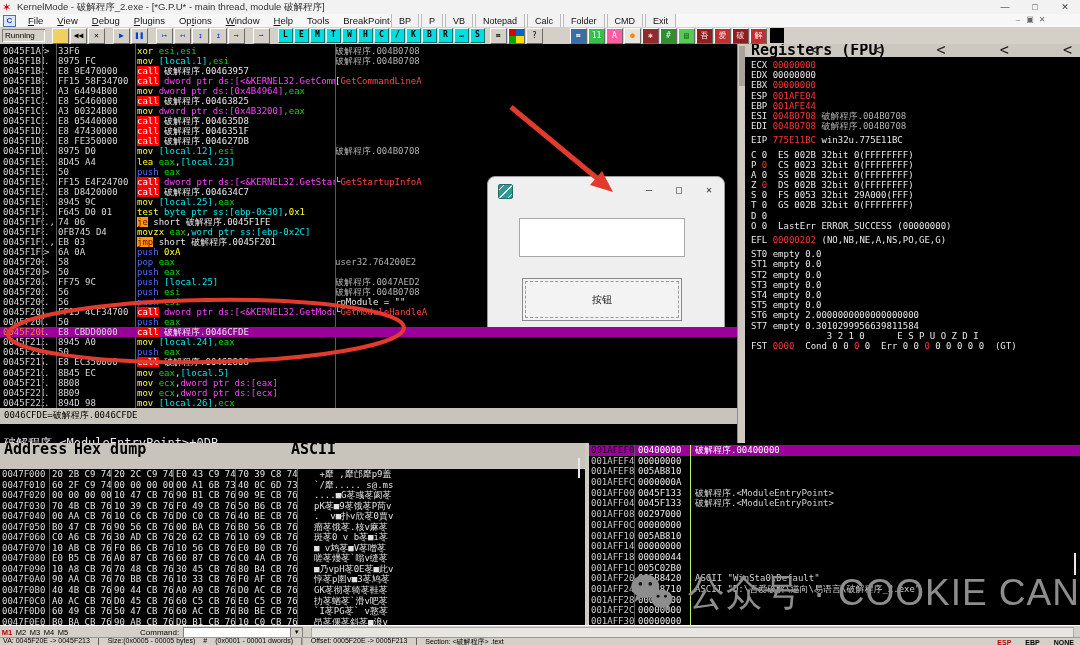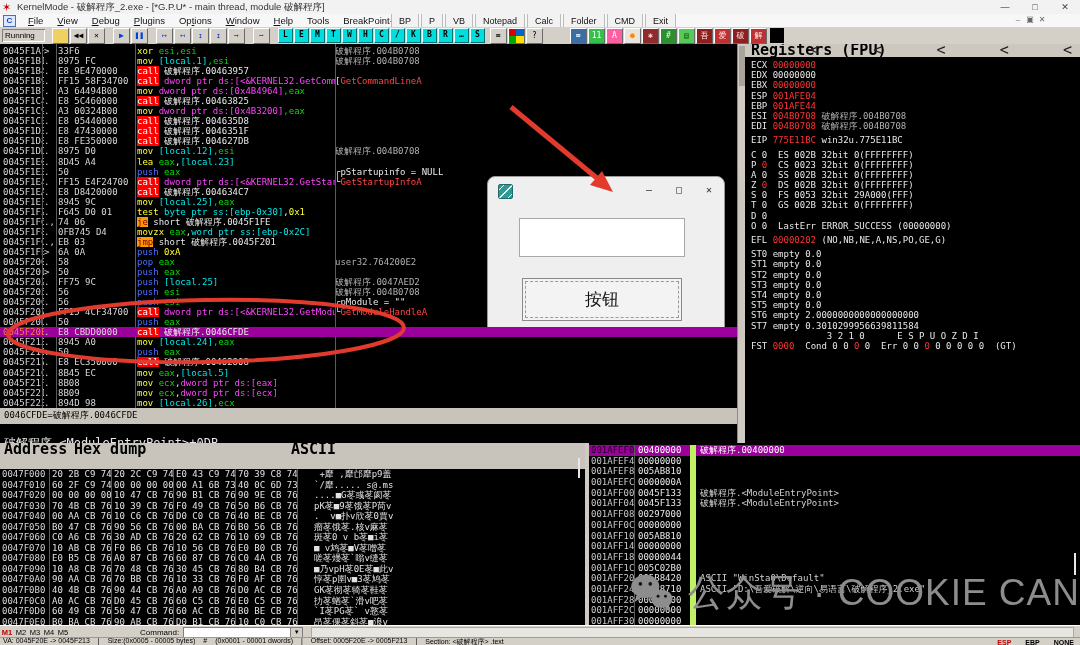--- a/index.html
+++ b/index.html
@@ -81,21 +81,21 @@
   .h-grp{width:59px;padding-left:2px;color:#e2e2e2;border-right:1px solid #5a5a5a;overflow:hidden;}
   .h-asc{width:92px;padding-left:16px;color:#e2e2e2;overflow:hidden;}
   #dump-thumb{position:absolute;left:578px;top:15px;width:2px;height:20px;background:#e8e8e8;}
   #pane-split{position:absolute;left:585px;top:443px;width:4px;height:182px;background:#cfcbc3;}
   #stack-pane{position:absolute;left:589px;top:443px;width:491px;height:182px;background:#000;overflow:hidden;}
   #stack-rows{padding-top:2px;}
   .srow{display:flex;height:10.7px;line-height:10.6px;font-size:9px;white-space:pre;}
   .srow.sel{background:#9b009b;}
   .s-addr{width:43px;padding-left:2px;color:#c8c8c8;border-right:1px solid #5a5a5a;overflow:hidden;}
   .srow.sel .s-addr{color:#1a001a;}
-  .s-val{width:52px;padding-left:3px;color:#e8e8e8;border-right:6px solid #bef264;overflow:hidden;}
+  .s-val{width:52px;padding-left:3px;color:#e8e8e8;border-right:1px solid #bef264;overflow:hidden;}
   .s-c{flex:1;padding-left:4px;color:#d0d0d0;overflow:hidden;}
   .srow.sel .s-val,.srow.sel .s-c{color:#fff;}
   #stack-thumb{position:absolute;right:4px;top:110px;width:2px;height:22px;background:#e8e8e8;}
   
   #tabsbar{position:absolute;left:0;top:625px;width:1080px;height:12px;background:#d4d0c8;
            display:flex;align-items:center;font-size:7.5px;color:#000;border-top:1px solid #fff;}
   .mtab{width:14px;text-align:center;}
   .mtab.first{color:#c00000;font-weight:bold;}
   #cmd-label{margin-left:70px;font-size:8px;}
   #cmd-box{width:118px;height:9px;background:#fff;border:1px solid #808080;margin-left:4px;display:flex;}
@@ -112,21 +112,21 @@
           border:1px solid #9a9a9a;border-radius:8px;box-shadow:0 8px 20px rgba(0,0,0,.38);z-index:10;}
   #dlg-titlebar{position:relative;height:26px;}
   #dlg-icon{position:absolute;left:10px;top:7px;width:13px;height:13px;border-radius:2px;
             background:repeating-linear-gradient(135deg,#2e9a96 0 3px,#e8fbfa 3px 4px,#2e9a96 4px 6px);
             border:1px solid #1f6c69;}
   .dlg-ctl{position:absolute;top:4px;width:22px;height:18px;text-align:center;color:#333;
            font-size:10px;line-height:18px;}
   #dlg-edit{position:absolute;left:31px;top:41px;width:164px;height:37px;background:#fff;border:1px solid #a8a8a8;}
   #dlg-button{position:absolute;left:34px;top:101px;width:158px;height:41px;background:#f3f3f3;
               border:1px solid #8a8a8a;outline:1px dashed #9a9a9a;outline-offset:-4px;
-              font-size:17px;color:#111;display:flex;align-items:center;justify-content:center;}
+              font-size:10px;color:#111;display:flex;align-items:center;justify-content:center;}
   
   #sel-overlay{position:absolute;left:0;top:327px;width:737px;height:10.1px;background:#9b009b;z-index:20;}
   #watermark{position:absolute;left:628px;top:560px;width:452px;height:66px;z-index:15;display:flex;
              align-items:center;gap:12px;color:#8d8d8d;}
   #wm-text{font-family:"Liberation Sans",sans-serif;font-size:37px;letter-spacing:1px;white-space:nowrap;}
   #annotations{position:absolute;left:0;top:0;width:1080px;height:645px;z-index:30;pointer-events:none;}
 </style>
 </head>
 <body>
 
@@ -236,21 +236,21 @@
           <div class="drow"><span class="d-addr">0045F1B4</span><span class="d-mk">.</span><span class="d-b">E8 9E470000</span><span class="d-t"><span class="sg-cb">call</span><span class="sg-w"> 破解程序.00463957</span></span><span class="d-c"></span></div>
           <div class="drow"><span class="d-addr">0045F1B9</span><span class="d-mk">.</span><span class="d-b">FF15 58F34700</span><span class="d-t"><span class="sg-cb">call</span><span class="sg-w"> </span><span class="sg-m">dword ptr ds:[&lt;&amp;KERNEL32.GetCommandLineA</span></span><span class="d-c"><span class="sg-w">[</span><span class="sg-rd">GetCommandLineA</span></span></div>
           <div class="drow"><span class="d-addr">0045F1BF</span><span class="d-mk">.</span><span class="d-b">A3 64494B00</span><span class="d-t"><span class="sg-y">mov </span><span class="sg-m">dword ptr ds:[0x4B4964]</span><span class="sg-g">,eax</span></span><span class="d-c"></span></div>
           <div class="drow"><span class="d-addr">0045F1C4</span><span class="d-mk">.</span><span class="d-b">E8 5C460000</span><span class="d-t"><span class="sg-cb">call</span><span class="sg-w"> 破解程序.00463825</span></span><span class="d-c"></span></div>
           <div class="drow"><span class="d-addr">0045F1C9</span><span class="d-mk">.</span><span class="d-b">A3 00324B00</span><span class="d-t"><span class="sg-y">mov </span><span class="sg-m">dword ptr ds:[0x4B3200]</span><span class="sg-g">,eax</span></span><span class="d-c"></span></div>
           <div class="drow"><span class="d-addr">0045F1CE</span><span class="d-mk">.</span><span class="d-b">E8 05440000</span><span class="d-t"><span class="sg-cb">call</span><span class="sg-w"> 破解程序.004635D8</span></span><span class="d-c"></span></div>
           <div class="drow"><span class="d-addr">0045F1D3</span><span class="d-mk">.</span><span class="d-b">E8 47430000</span><span class="d-t"><span class="sg-cb">call</span><span class="sg-w"> 破解程序.0046351F</span></span><span class="d-c"></span></div>
           <div class="drow"><span class="d-addr">0045F1D8</span><span class="d-mk">.</span><span class="d-b">E8 FE350000</span><span class="d-t"><span class="sg-cb">call</span><span class="sg-w"> 破解程序.004627DB</span></span><span class="d-c"></span></div>
           <div class="drow"><span class="d-addr">0045F1DD</span><span class="d-mk">.</span><span class="d-b">8975 D0</span><span class="d-t"><span class="sg-y">mov </span><span class="sg-c">[local.12]</span><span class="sg-g">,esi</span></span><span class="d-c"><span class="sg-gr">破解程序.004B0708</span></span></div>
           <div class="drow"><span class="d-addr">0045F1E0</span><span class="d-mk">.</span><span class="d-b">8D45 A4</span><span class="d-t"><span class="sg-y">lea </span><span class="sg-g">eax</span><span class="sg-w">,</span><span class="sg-c">[local.23]</span></span><span class="d-c"></span></div>
-          <div class="drow"><span class="d-addr">0045F1E3</span><span class="d-mk">.</span><span class="d-b">50</span><span class="d-t"><span class="sg-bl">push </span><span class="sg-g">eax</span></span><span class="d-c"><span class="sg-w">┌pStartupinfo = NULL</span></span></div>
+          <div class="drow"><span class="d-addr">0045F1E3</span><span class="d-mk">.</span><span class="d-b">50</span><span class="d-t"><span class="sg-bl">push </span><span class="sg-g">eax</span></span></div>
           <div class="drow"><span class="d-addr">0045F1E4</span><span class="d-mk">.</span><span class="d-b">FF15 E4F24700</span><span class="d-t"><span class="sg-cb">call</span><span class="sg-w"> </span><span class="sg-m">dword ptr ds:[&lt;&amp;KERNEL32.GetStartupInfoA</span></span><span class="d-c"><span class="sg-w">└</span><span class="sg-rd">GetStartupInfoA</span></span></div>
           <div class="drow"><span class="d-addr">0045F1EA</span><span class="d-mk">.</span><span class="d-b">E8 D8420000</span><span class="d-t"><span class="sg-cb">call</span><span class="sg-w"> 破解程序.004634C7</span></span><span class="d-c"></span></div>
           <div class="drow"><span class="d-addr">0045F1EF</span><span class="d-mk">.</span><span class="d-b">8945 9C</span><span class="d-t"><span class="sg-y">mov </span><span class="sg-c">[local.25]</span><span class="sg-g">,eax</span></span><span class="d-c"></span></div>
           <div class="drow"><span class="d-addr">0045F1F2</span><span class="d-mk">.</span><span class="d-b">F645 D0 01</span><span class="d-t"><span class="sg-y">test </span><span class="sg-c">byte ptr ss:[ebp-0x30]</span><span class="sg-w">,</span><span class="sg-y">0x1</span></span><span class="d-c"></span></div>
           <div class="drow"><span class="d-addr">0045F1F6</span><span class="d-mk">.,</span><span class="d-b">74 06</span><span class="d-t"><span class="sg-jb">je</span><span class="sg-w"> short 破解程序.0045F1FE</span></span><span class="d-c"></span></div>
           <div class="drow"><span class="d-addr">0045F1F8</span><span class="d-mk">.</span><span class="d-b">0FB745 D4</span><span class="d-t"><span class="sg-y">movzx </span><span class="sg-g">eax</span><span class="sg-w">,</span><span class="sg-c">word ptr ss:[ebp-0x2C]</span></span><span class="d-c"></span></div>
           <div class="drow"><span class="d-addr">0045F1FC</span><span class="d-mk">.,</span><span class="d-b">EB 03</span><span class="d-t"><span class="sg-jb">jmp</span><span class="sg-w"> short 破解程序.0045F201</span></span><span class="d-c"></span></div>
           <div class="drow"><span class="d-addr">0045F1FE</span><span class="d-mk">&gt;</span><span class="d-b">6A 0A</span><span class="d-t"><span class="sg-bl">push </span><span class="sg-y">0xA</span></span><span class="d-c"></span></div>
           <div class="drow"><span class="d-addr">0045F200</span><span class="d-mk">.</span><span class="d-b">58</span><span class="d-t"><span class="sg-bl">pop </span><span class="sg-g">eax</span></span><span class="d-c"><span class="sg-gr">user32.764200E2</span></span></div>
           <div class="drow"><span class="d-addr">0045F201</span><span class="d-mk">&gt;</span><span class="d-b">50</span><span class="d-t"><span class="sg-bl">push </span><span class="sg-g">eax</span></span><span class="d-c"></span></div>

